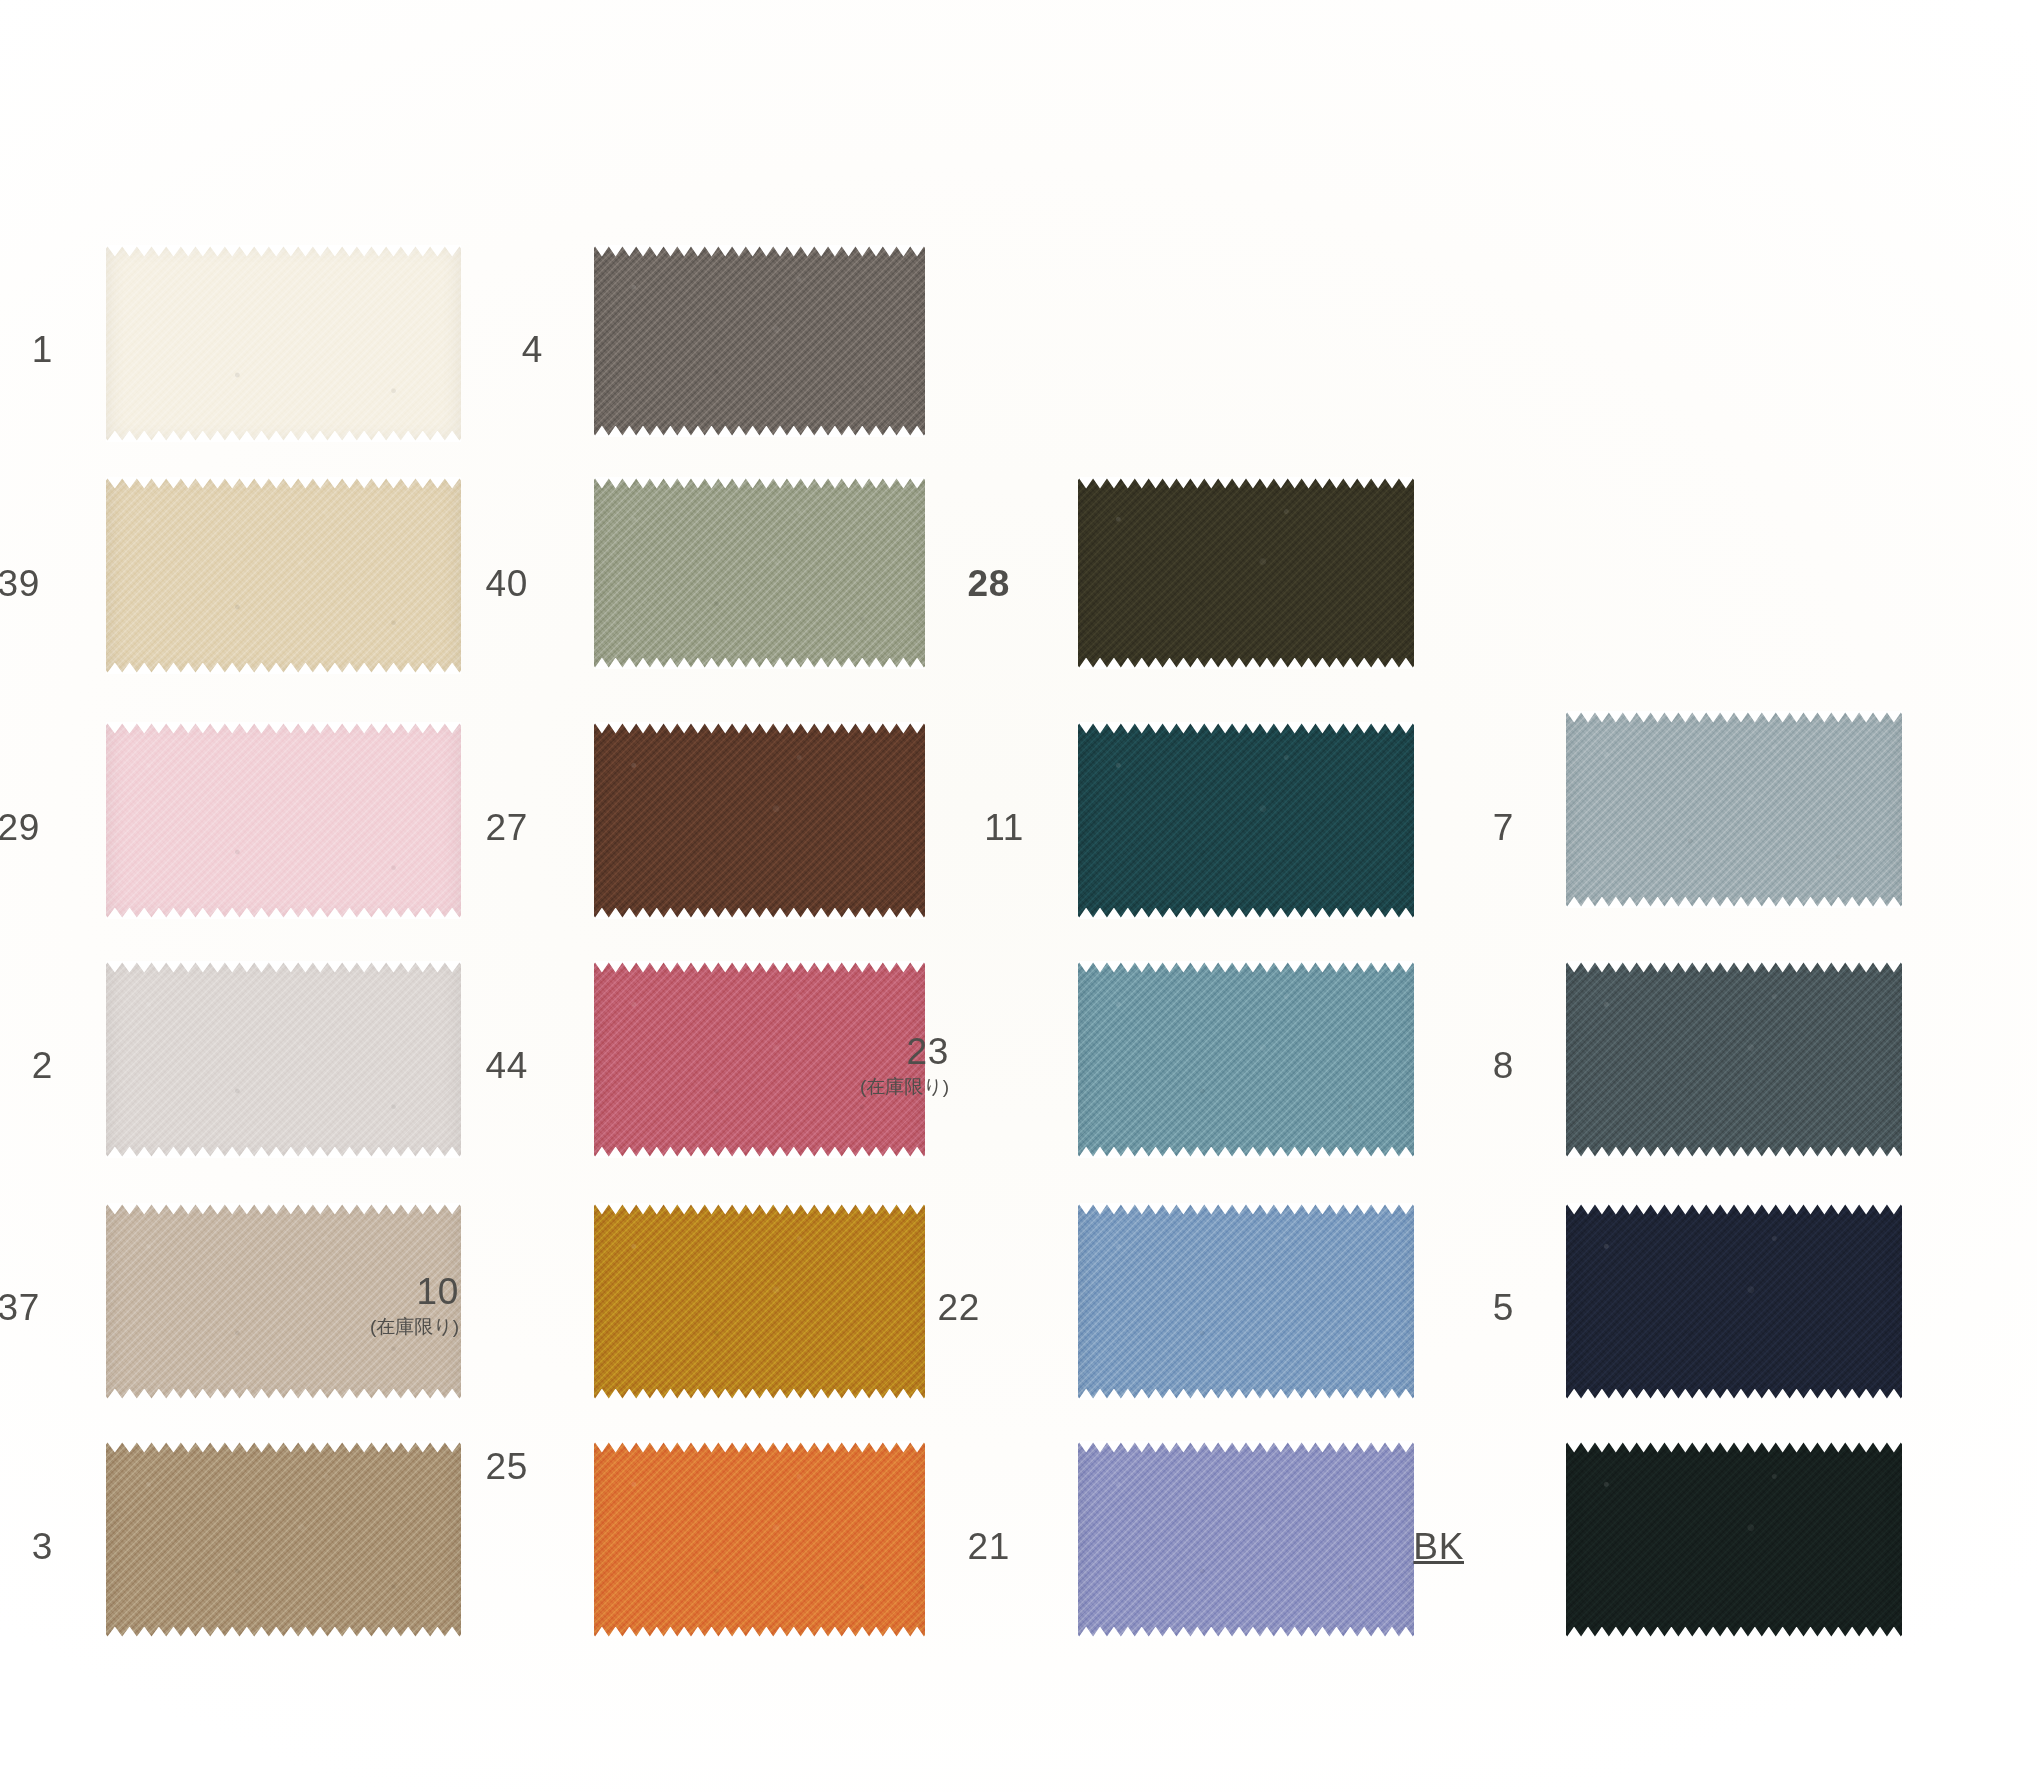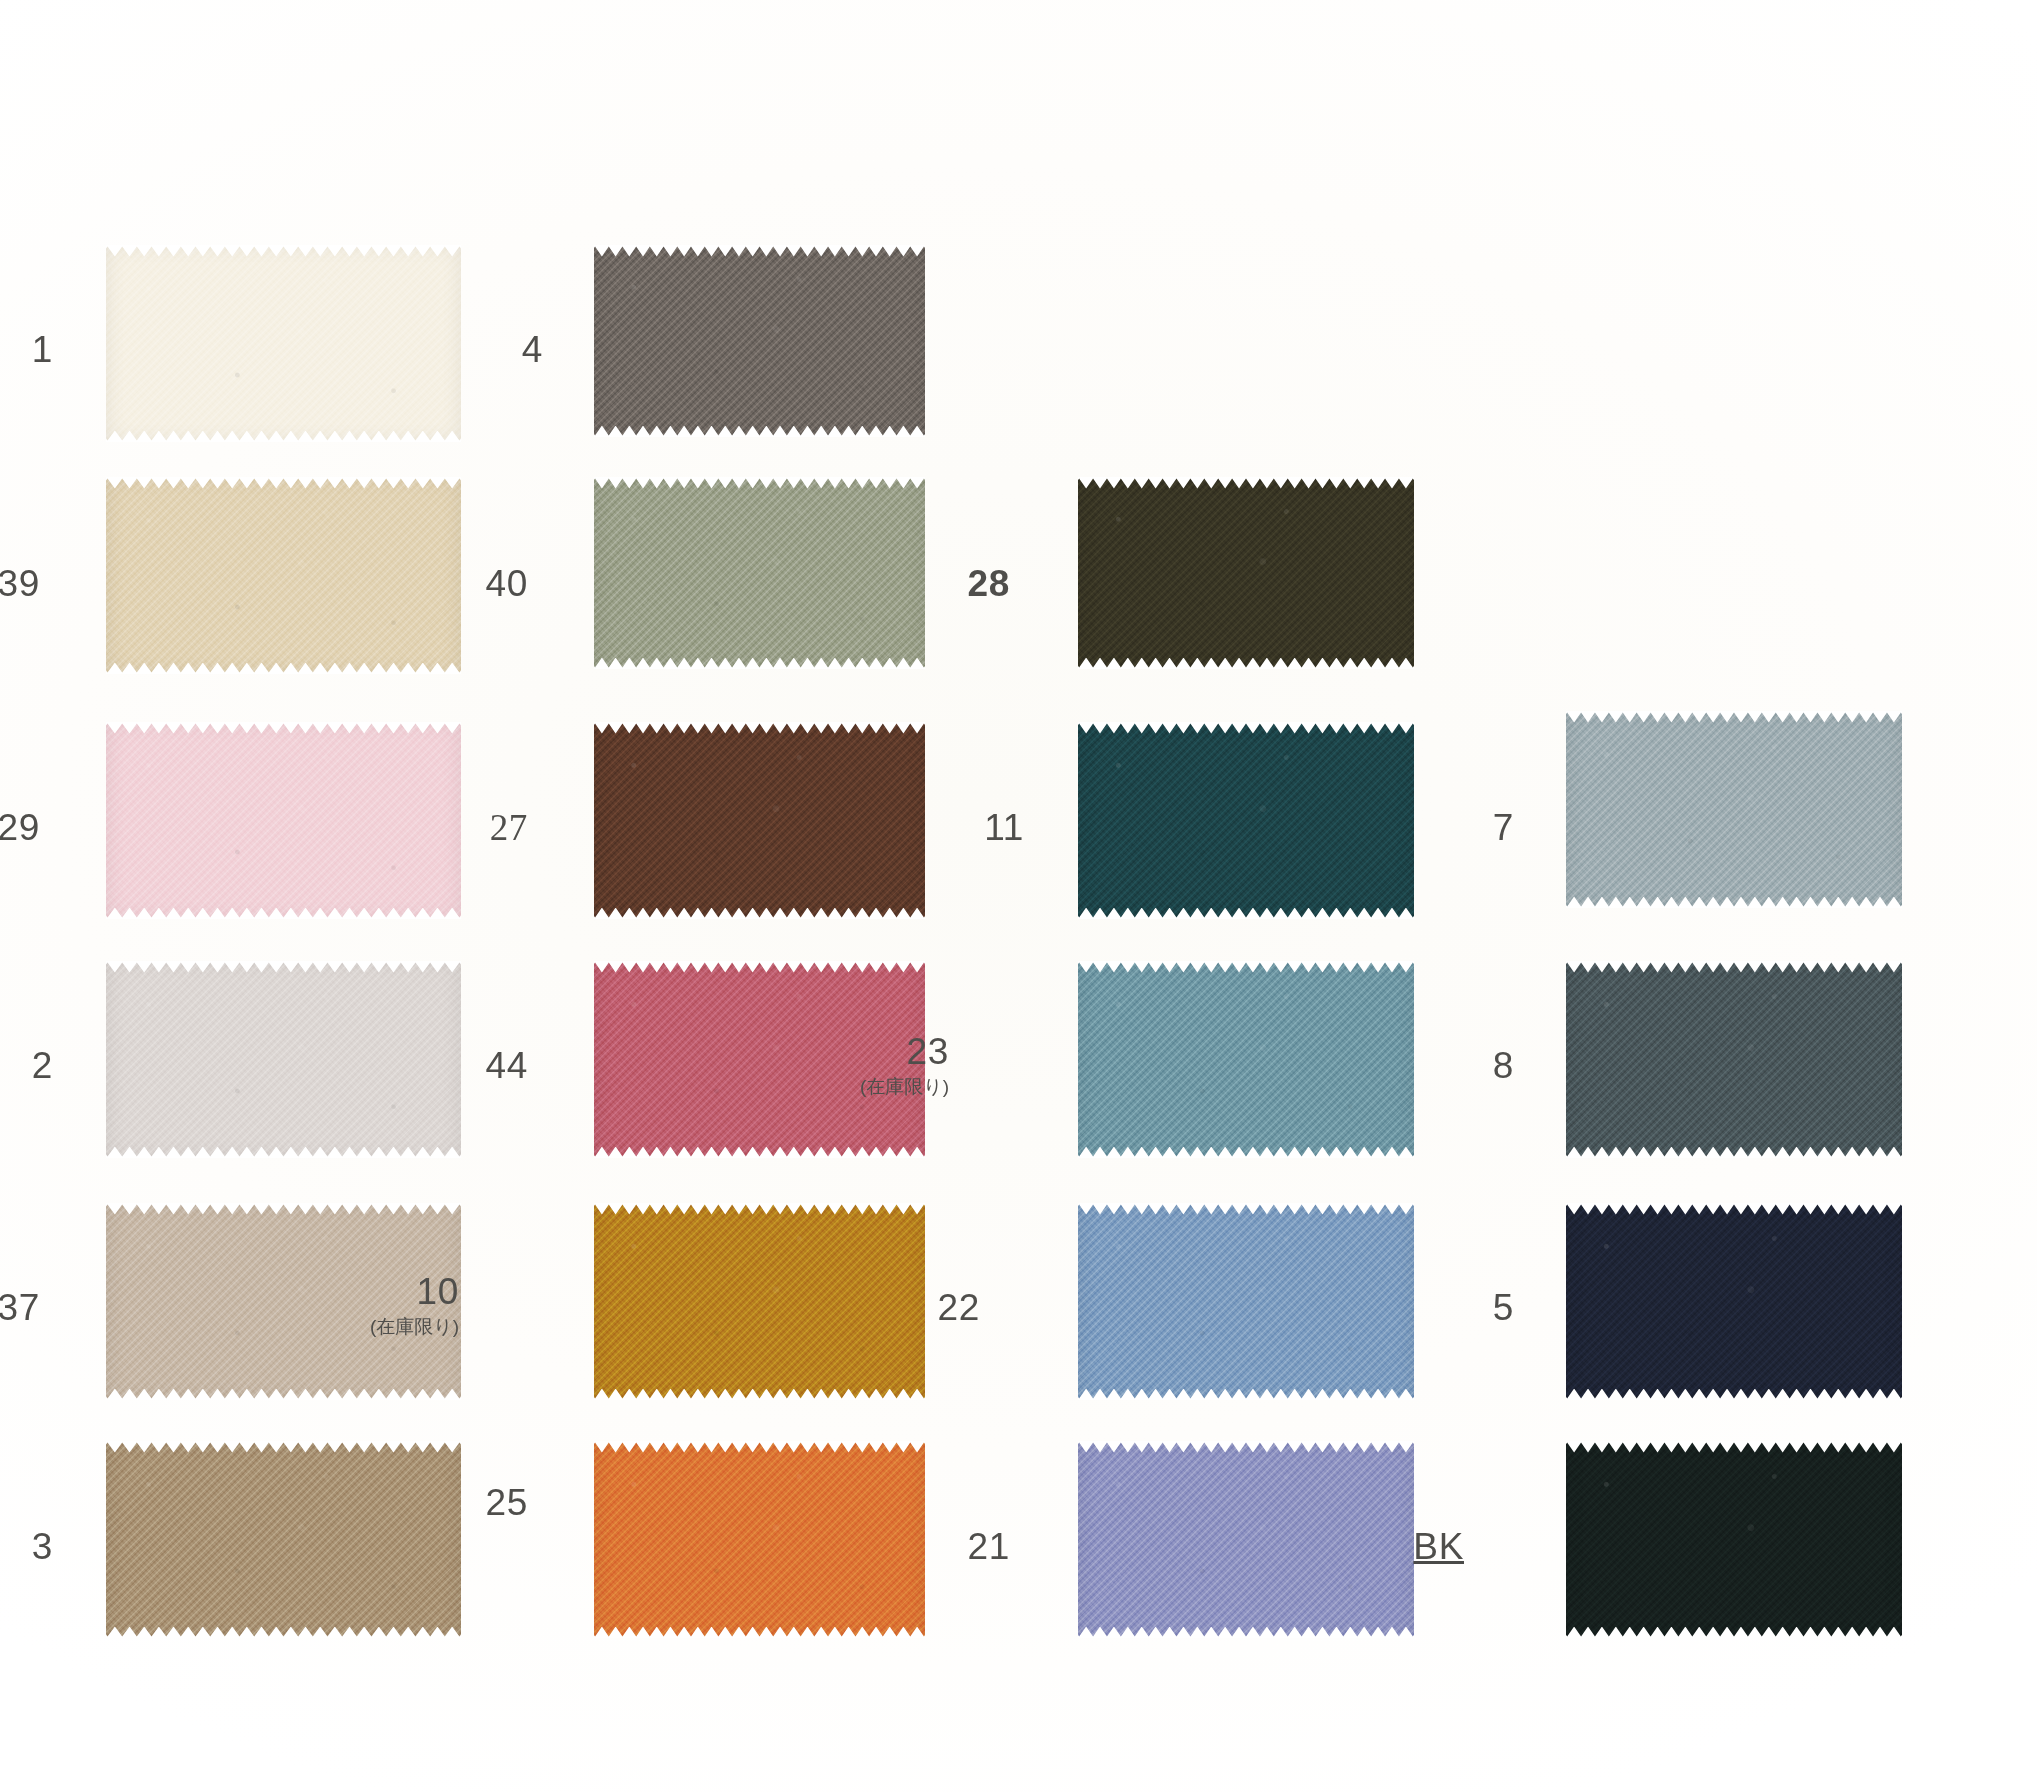--- a/index.html
+++ b/index.html
@@ -219,21 +219,21 @@
         <span class="num">40</span>
       </div>
       <div class="swatch-chip" style="left: 594px; top: 477px; width: 331px; height: 192px;">
         <div class="swatch-fabric" style="background: rgb(154, 160, 137);"></div>
         <div class="weave"></div>
         <div class="fuzz"></div>
         <div class="shadow"></div>
         <div class="zig top"></div>
         <div class="zig bottom"></div>
       </div>
-      <div class="swatch-label" style="left: 413px; top: 809px; width: 115px; font-family: Liberation Serif, serif;">
+      <div class="swatch-label" style="left: 413px; top: 809px; width: 115px;">
         <span class="num">27</span>
       </div>
       <div class="swatch-chip" style="left: 594px; top: 722px; width: 331px; height: 197px;">
         <div class="swatch-fabric" style="background: rgb(93, 58, 42);"></div>
         <div class="weave"></div>
         <div class="fuzz"></div>
         <div class="shadow"></div>
         <div class="zig top"></div>
         <div class="zig bottom"></div>
       </div>
@@ -253,21 +253,21 @@
         <span class="note">(在庫限り)</span>
       </div>
       <div class="swatch-chip" style="left: 594px; top: 1203px; width: 331px; height: 197px;">
         <div class="swatch-fabric" style="background: rgb(184, 128, 31);"></div>
         <div class="weave"></div>
         <div class="fuzz"></div>
         <div class="shadow"></div>
         <div class="zig top"></div>
         <div class="zig bottom"></div>
       </div>
-      <div class="swatch-label" style="left: 413px; top: 1484px; width: 115px;">
+      <div class="swatch-label" style="left: 413px; top: 1448px; width: 115px;">
         <span class="num">25</span>
       </div>
       <div class="swatch-chip" style="left: 594px; top: 1441px; width: 331px; height: 197px;">
         <div class="swatch-fabric" style="background: rgb(221, 116, 52);"></div>
         <div class="weave"></div>
         <div class="fuzz"></div>
         <div class="shadow"></div>
         <div class="zig top"></div>
         <div class="zig bottom"></div>
       </div>

